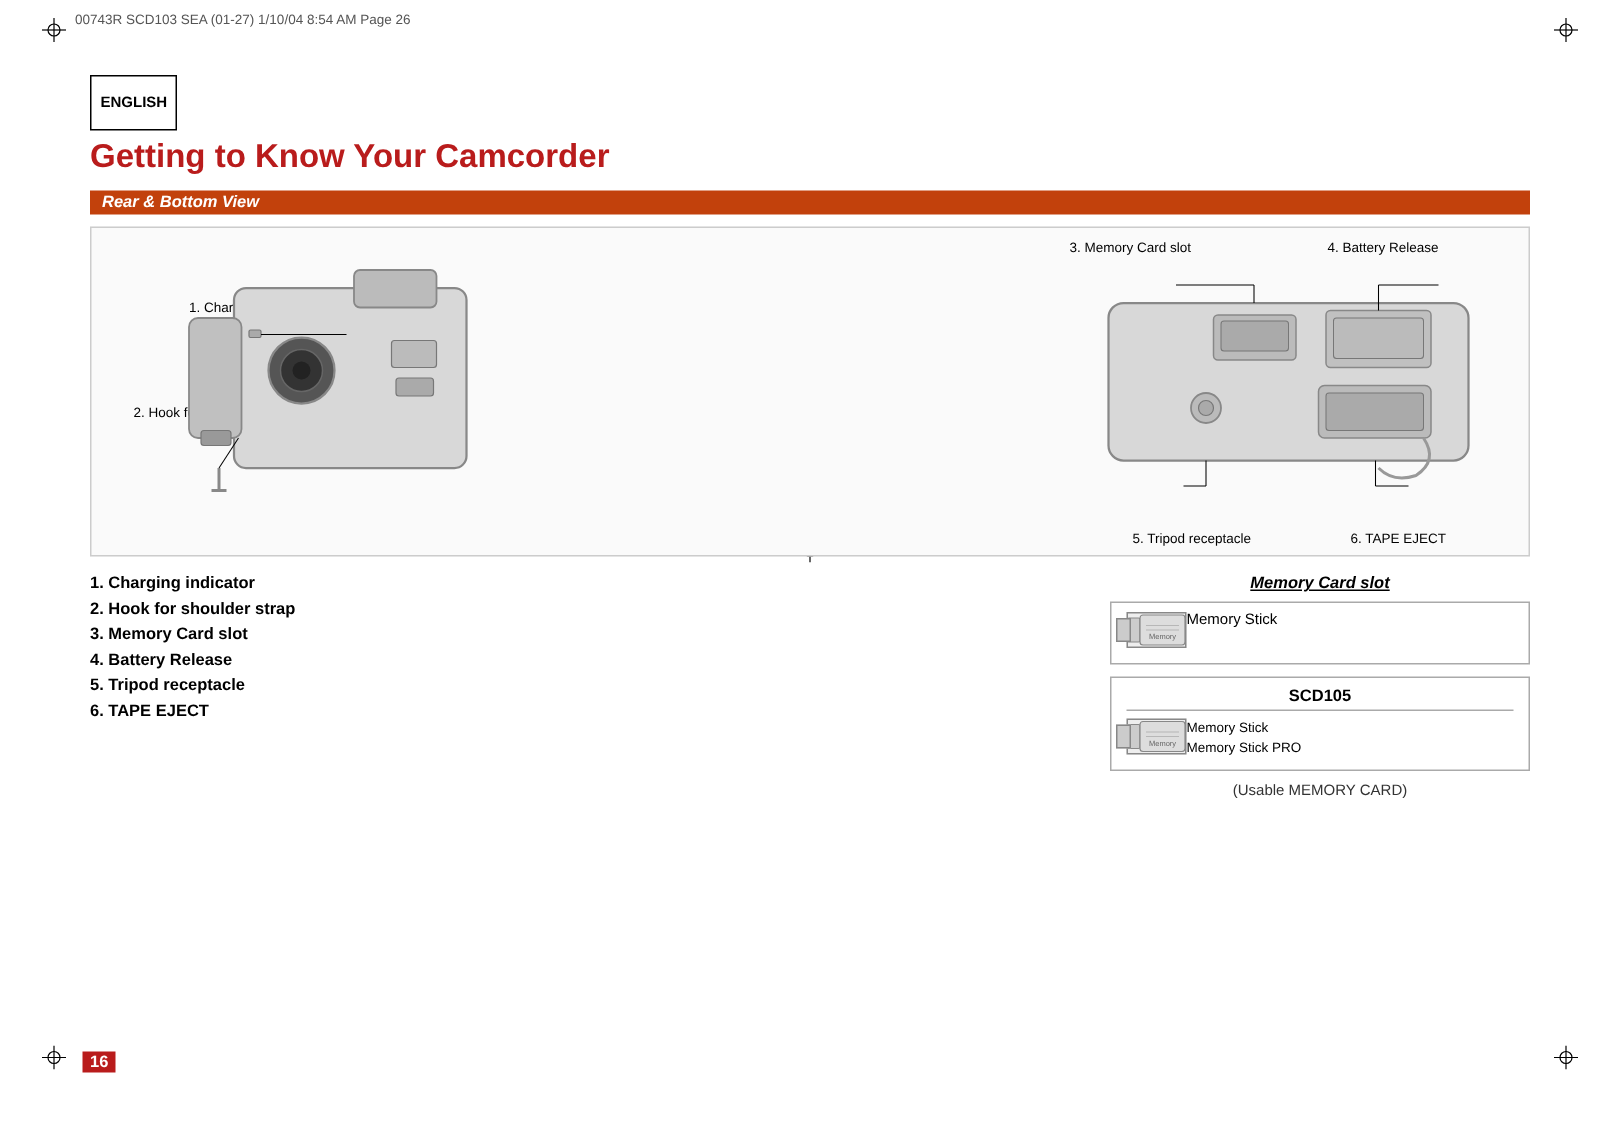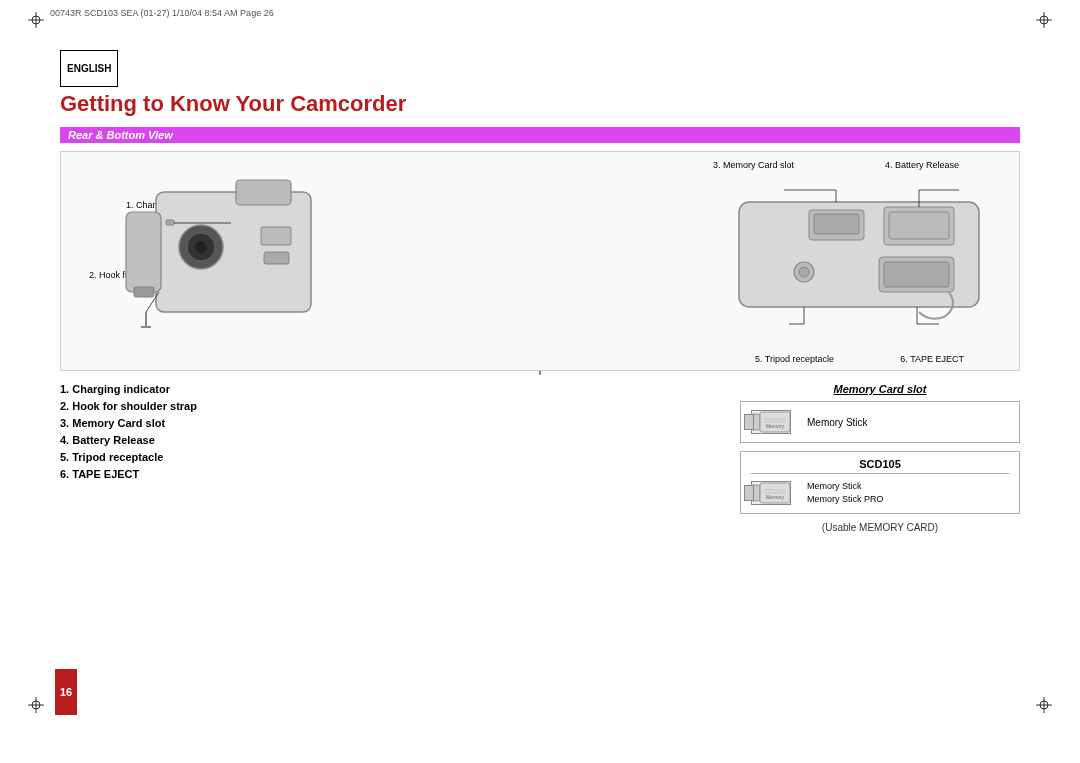--- a/index.html
+++ b/index.html
@@ -52,21 +52,21 @@
     
     .page-title {
       font-size: 22px;
       font-weight: bold;
       margin-bottom: 10px;
       color: #b91c1c;
     }
 
     
     .section-header {
-      background: #d946ef;
+      background: #c2410c;
       color: #fff;
       padding: 2px 8px;
       font-size: 11px;
       font-weight: bold;
       font-style: italic;
       margin-bottom: 8px;
     }
 
     
     .camera-diagram-box {
@@ -136,22 +136,22 @@
       font-size: 11px;
       font-weight: bold;
       border-bottom: 1px solid #aaa;
       padding-bottom: 3px;
       margin-bottom: 5px;
       text-align: center;
     }
 
     .memory-card-content {
       display: flex;
-      align-items: center;
-      gap: 16px;
+      align-items: flex-start;
+      gap: 0;
       min-height: 28px;
     }
 
     .card-icon {
       width: 40px;
       height: 24px;
       border: 1px solid #888;
       background: #eee;
       display: flex;
       align-items: center;
@@ -201,21 +201,21 @@
 
     
     .page-number {
       position: absolute;
       bottom: 18px;
       left: 55px;
       font-size: 11px;
       font-weight: bold;
       background: #b91c1c;
       color: #fff;
-      padding: 17px 5px;
+      padding: 1px 5px;
     }
 
     
     .cross-mark {
       position: absolute;
       width: 16px;
       height: 16px;
     }
 
   </style>

